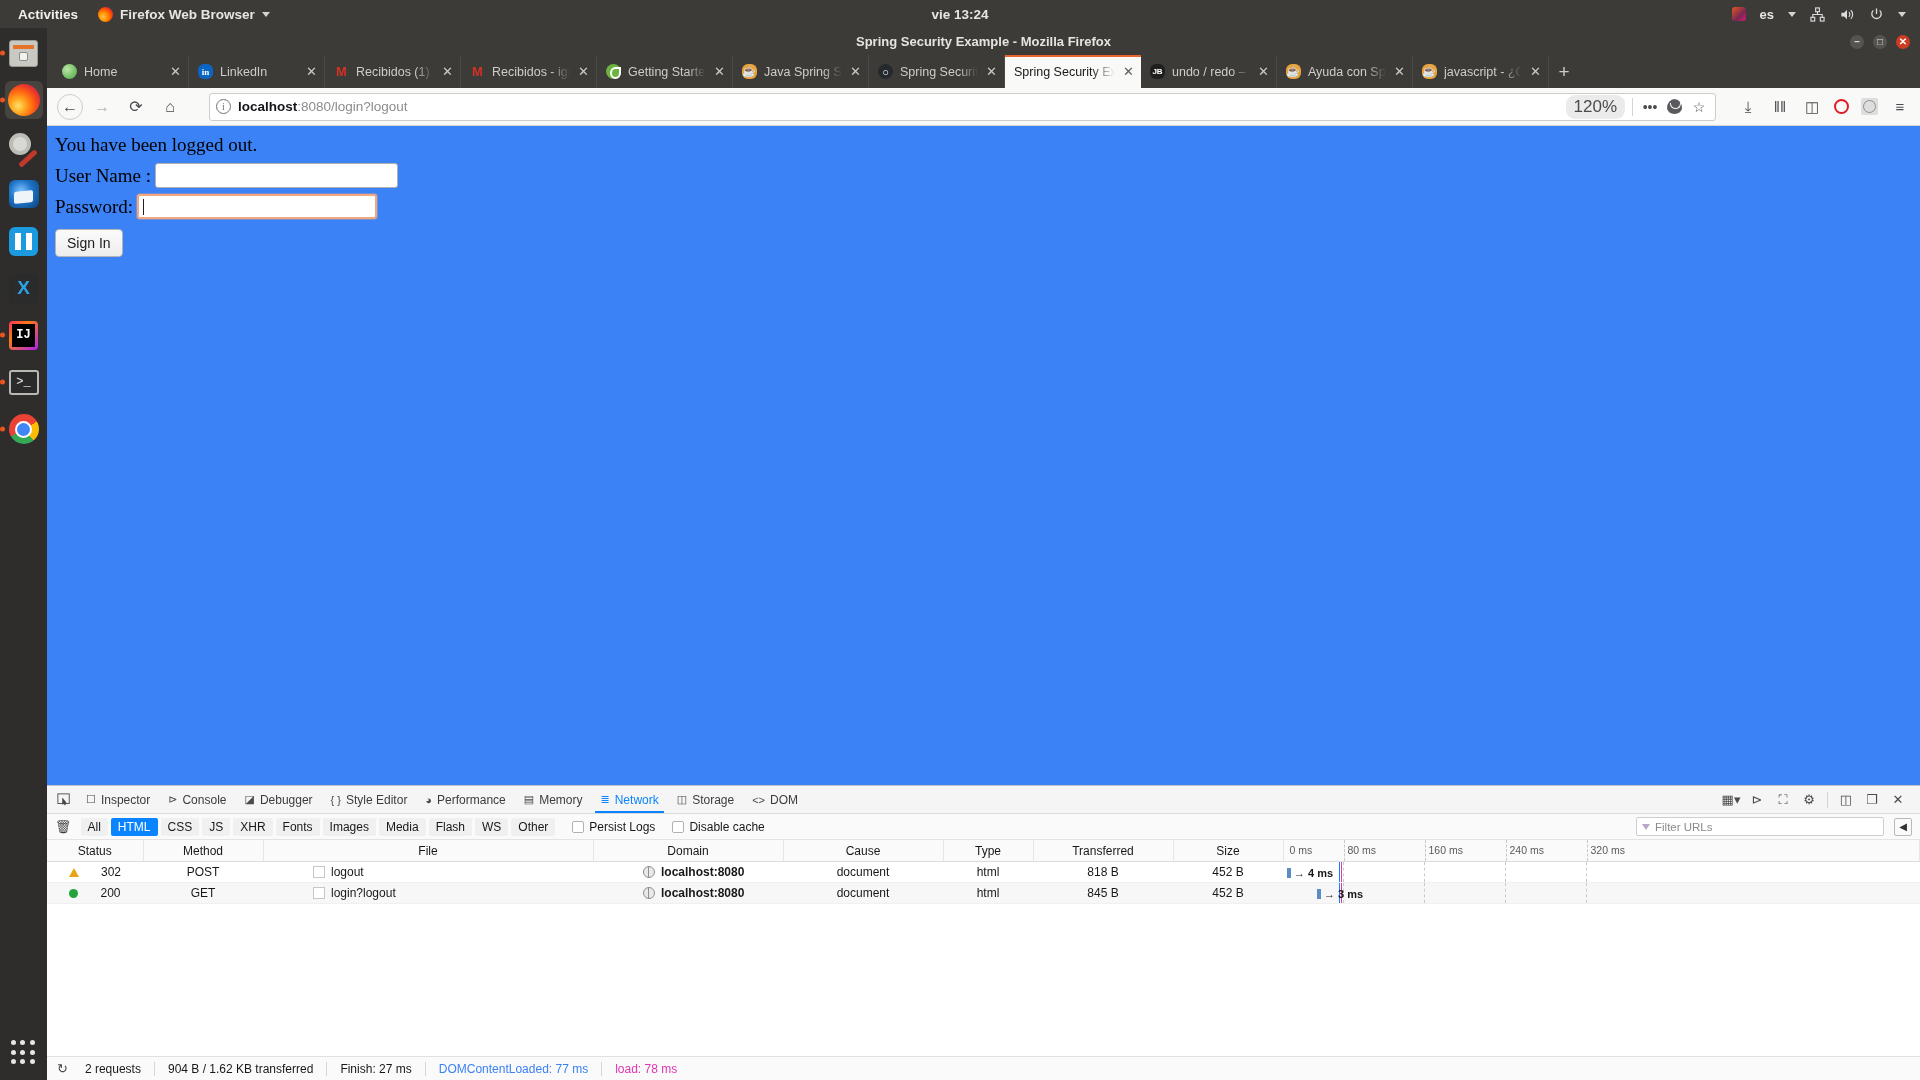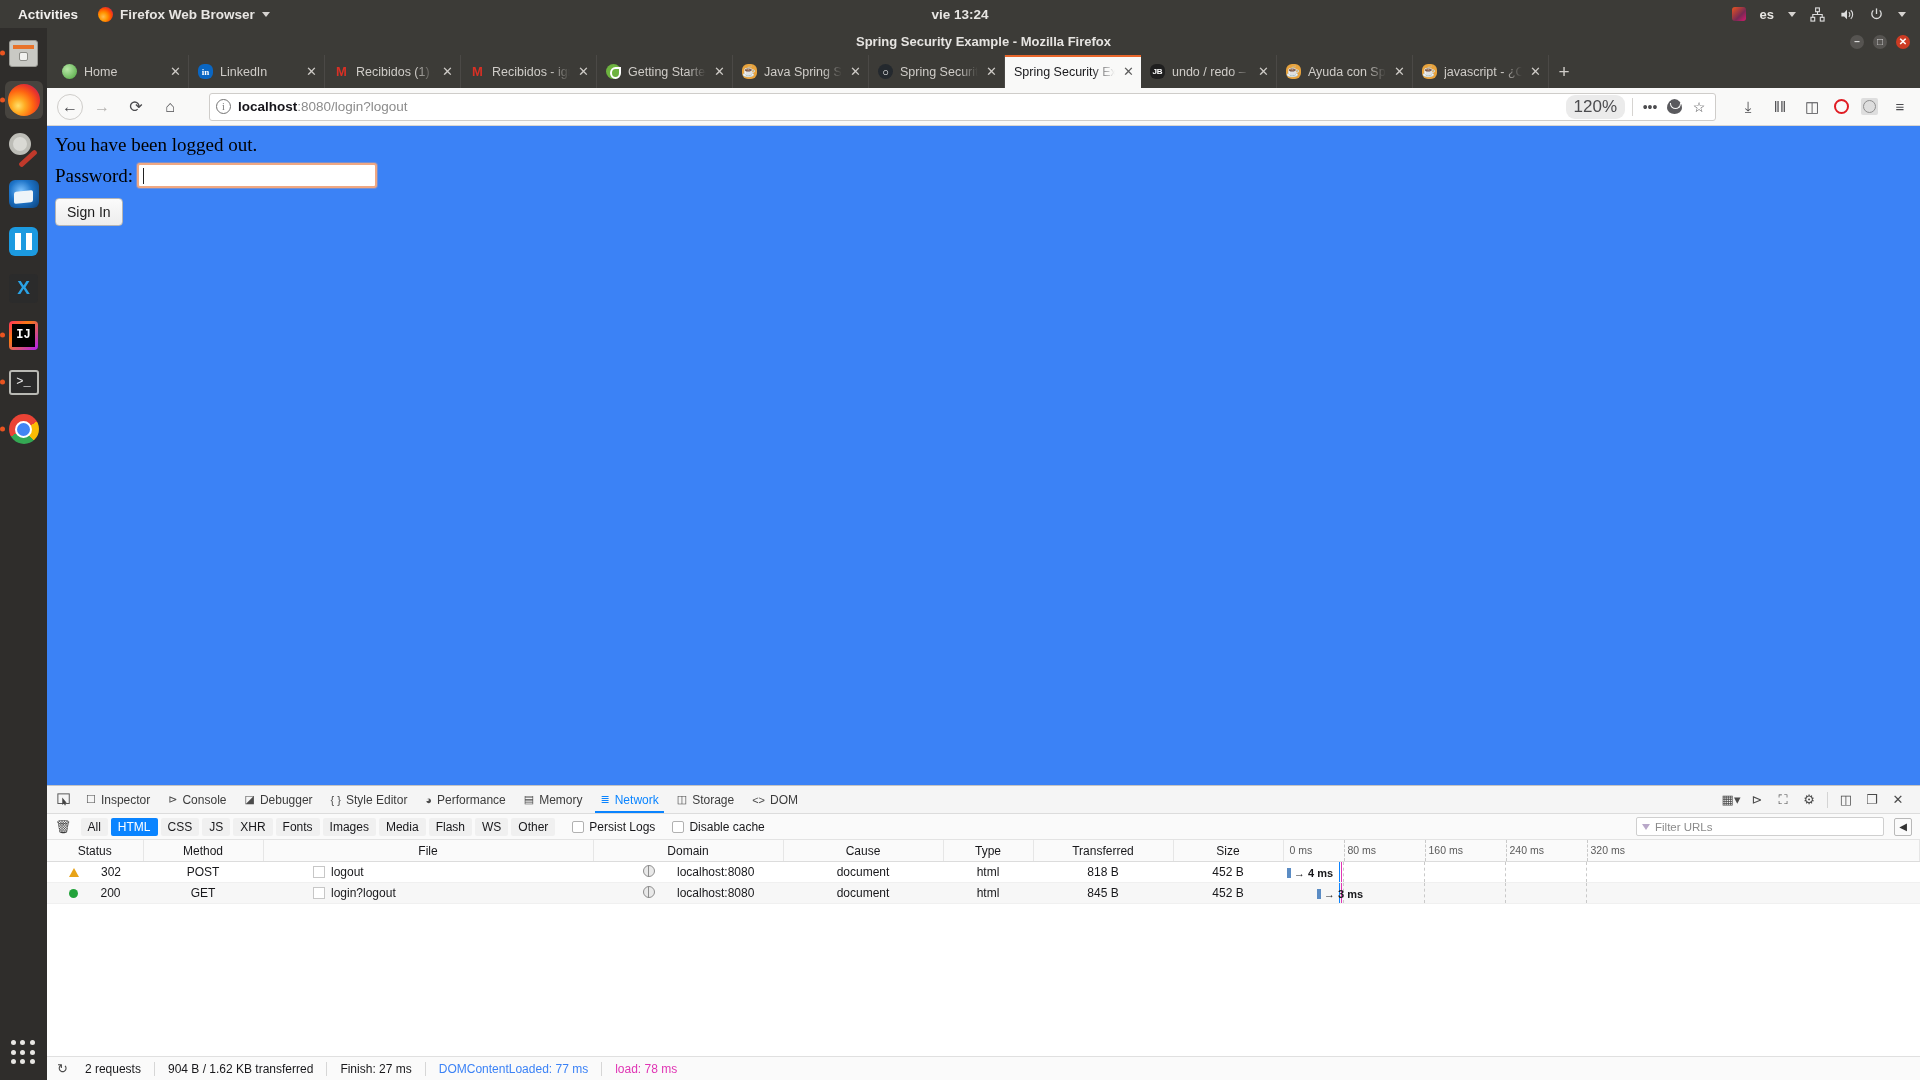--- a/index.html
+++ b/index.html
@@ -202,21 +202,21 @@
   .c-type { width: 90px; text-align: center; }
   .c-transferred { width: 140px; text-align: center; }
   .c-size { width: 110px; text-align: center; }
   .c-timeline { }
   .st-cell { display: flex; align-items: center; justify-content: center; gap: 22px; }
   .tri-warn { width: 0; height: 0; border-left: 5px solid transparent; border-right: 5px solid transparent;
     border-bottom: 9px solid #e8a317; }
   .dot-ok { width: 9px; height: 9px; border-radius: 50%; background: #23a33b; }
   .file-cell { display: flex; align-items: center; gap: 6px; padding-left: 50px; }
   .file-sq { width: 12px; height: 12px; border: 1px solid #c7c7c7; background: #fff; }
-  .dom-cell { display: flex; align-items: flex-start; gap: 22px; padding-left: 50px; }
+  .dom-cell { display: flex; align-items: center; gap: 6px; padding-left: 50px; font-weight: bold; }
   .globe { width: 12px; height: 12px; border-radius: 50%; border: 1px solid #8f8f8f; background: #e9e9e9;
     position: relative; }
   .globe::after { content: ""; position: absolute; left: 4px; top: -1px; width: 2px; height: 12px;
     border-left: 1px solid #8f8f8f; }
   .tl-head { position: relative; height: 21px; }
   .tl-tick { position: absolute; top: 4px; font-size: 10.5px; color: #5a5a5a; }
   .tl-grid { position: absolute; top: 0; bottom: 0; border-left: 1px dashed #c9c9c9; }
   .tl-cell { position: relative; height: 20px; }
   .tl-bar { position: absolute; top: 5px; display: flex; align-items: center; gap: 3px;
     font-size: 11px; font-weight: 700; color: #18181b; }
@@ -412,20 +412,24 @@
       <span class="u-ico">‖‖</span>
       <span class="u-ico">◫</span>
       <span class="opera-o"></span>
       <span class="react-ico"></span>
       <span class="u-ico">≡</span>
     </div>
   </div>
 
   <div class="page">
     <p class="page-msg">You have been logged out.</p>
+    <div class="form-row">
+      <label>User Name :</label>
+      <span class="inp user"></span>
+    </div>
     <div class="form-row">
       <label>Password:</label>
       <span class="inp pass">
           <i class="caret"></i>
         </span>
     </div>
     <button class="signin">Sign In</button>
   </div>
 
 </div>

